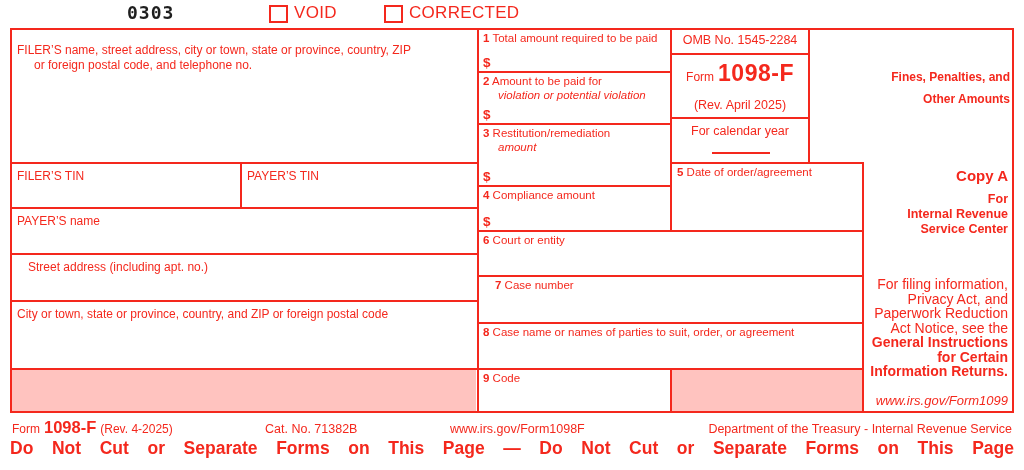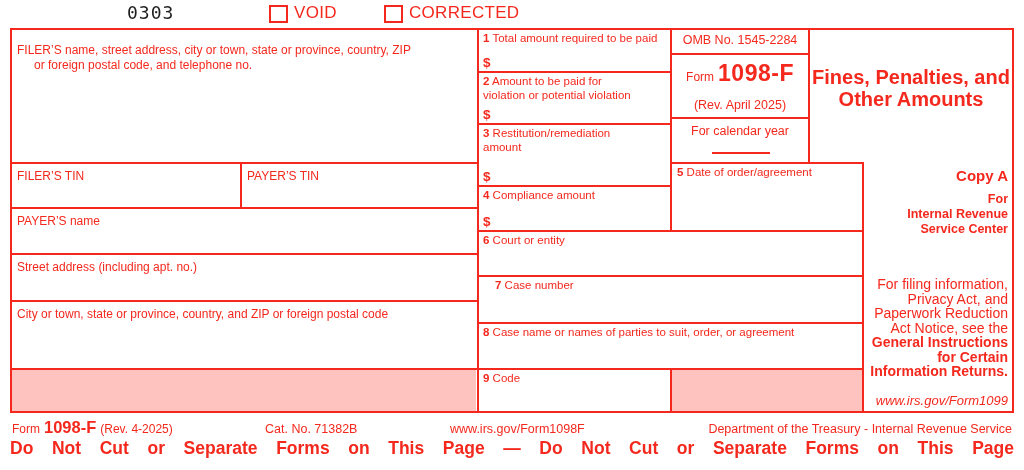--- a/index.html
+++ b/index.html
@@ -8,28 +8,28 @@
   .hline{position:absolute;height:2px;background:#f4281d;}
   .vline{position:absolute;width:2px;background:#f4281d;}
   .pink{position:absolute;background:#ffc3bf;}
   .outer{position:absolute;left:10px;top:28px;width:1004px;height:385px;
          border:2px solid #f4281d;box-sizing:border-box;}
   .cell{position:absolute;box-sizing:border-box;}
   .lbl{font-size:12px;line-height:15px;}
   .boxlbl{font-size:11.5px;line-height:13.5px;}
   .num{font-weight:bold;font-size:11.5px;}
   .dollar{position:absolute;left:4px;bottom:1px;font-weight:bold;font-size:13.5px;}
-  .line2{display:block;}
+  .line2{display:block;margin-left:15px;font-style:italic;}
   .code{position:absolute;left:127px;top:2px;color:#1f1f1f;
-        font-family:"DejaVu Sans Mono",monospace;font-size:18px;font-weight:normal;letter-spacing:1px;}
+        font-family:"DejaVu Sans Mono",monospace;font-size:18px;font-weight:bold;letter-spacing:1px;}
   .chkbox{position:absolute;width:15px;height:14px;border:2px solid #f4281d;background:#fff;}
   .chklbl{position:absolute;font-size:17px;letter-spacing:.3px;}
   .ombcol{position:absolute;left:672px;width:136px;text-align:center;}
-  .title{position:absolute;left:812px;top:66px;width:198px;text-align:center;
-         font-weight:bold;font-size:20px;line-height:22px;}
+  .title{position:absolute;left:812px;top:66px;width:198px;text-align:right;
+         font-weight:bold;font-size:12px;line-height:22px;}
   .rightcol{position:absolute;left:866px;width:142px;text-align:right;}
   .notice-line{font-size:14px;line-height:14.5px;}
   .notice-bold{font-weight:bold;}
   .website{font-style:italic;font-size:13px;}
   .foot{position:absolute;font-size:12.5px;}
   .cut-line{position:absolute;left:10px;top:438px;width:1004px;
             font-weight:bold;font-size:17.5px;text-align:justify;text-align-last:justify;}
   .formbig{font-weight:bold;font-size:23px;letter-spacing:.5px;}
   .formword{font-size:12px;}
 </style>
@@ -74,21 +74,21 @@
 </div>
 <div class="cell" style="left:12px;top:164px;width:226px;height:42px;padding:2px 5px;">
   <span class="lbl">FILER’S TIN</span>
 </div>
 <div class="cell" style="left:242px;top:164px;width:233px;height:42px;padding:2px 5px;">
   <span class="lbl">PAYER’S TIN</span>
 </div>
 <div class="cell" style="left:12px;top:209px;width:463px;height:43px;padding:2px 5px;">
   <span class="lbl">PAYER’S name</span>
 </div>
-<div class="cell" style="left:12px;top:255px;width:463px;height:44px;padding:2px 5px;">
+<div class="cell" style="left:12px;top:255px;width:463px;height:44px;padding:2px 16px;">
   <span class="lbl">Street address (including apt. no.)</span>
 </div>
 <div class="cell" style="left:12px;top:302px;width:463px;height:65px;padding:2px 5px;">
   <span class="lbl">City or town, state or province, country, and ZIP or foreign postal code</span>
 </div>
 
 <div class="cell boxlbl" style="left:479px;top:30px;width:190px;height:40px;padding:2px 4px;">
   <span class="num">1</span>
   <span>Total amount required to be paid</span>
   <span class="dollar">$</span>

